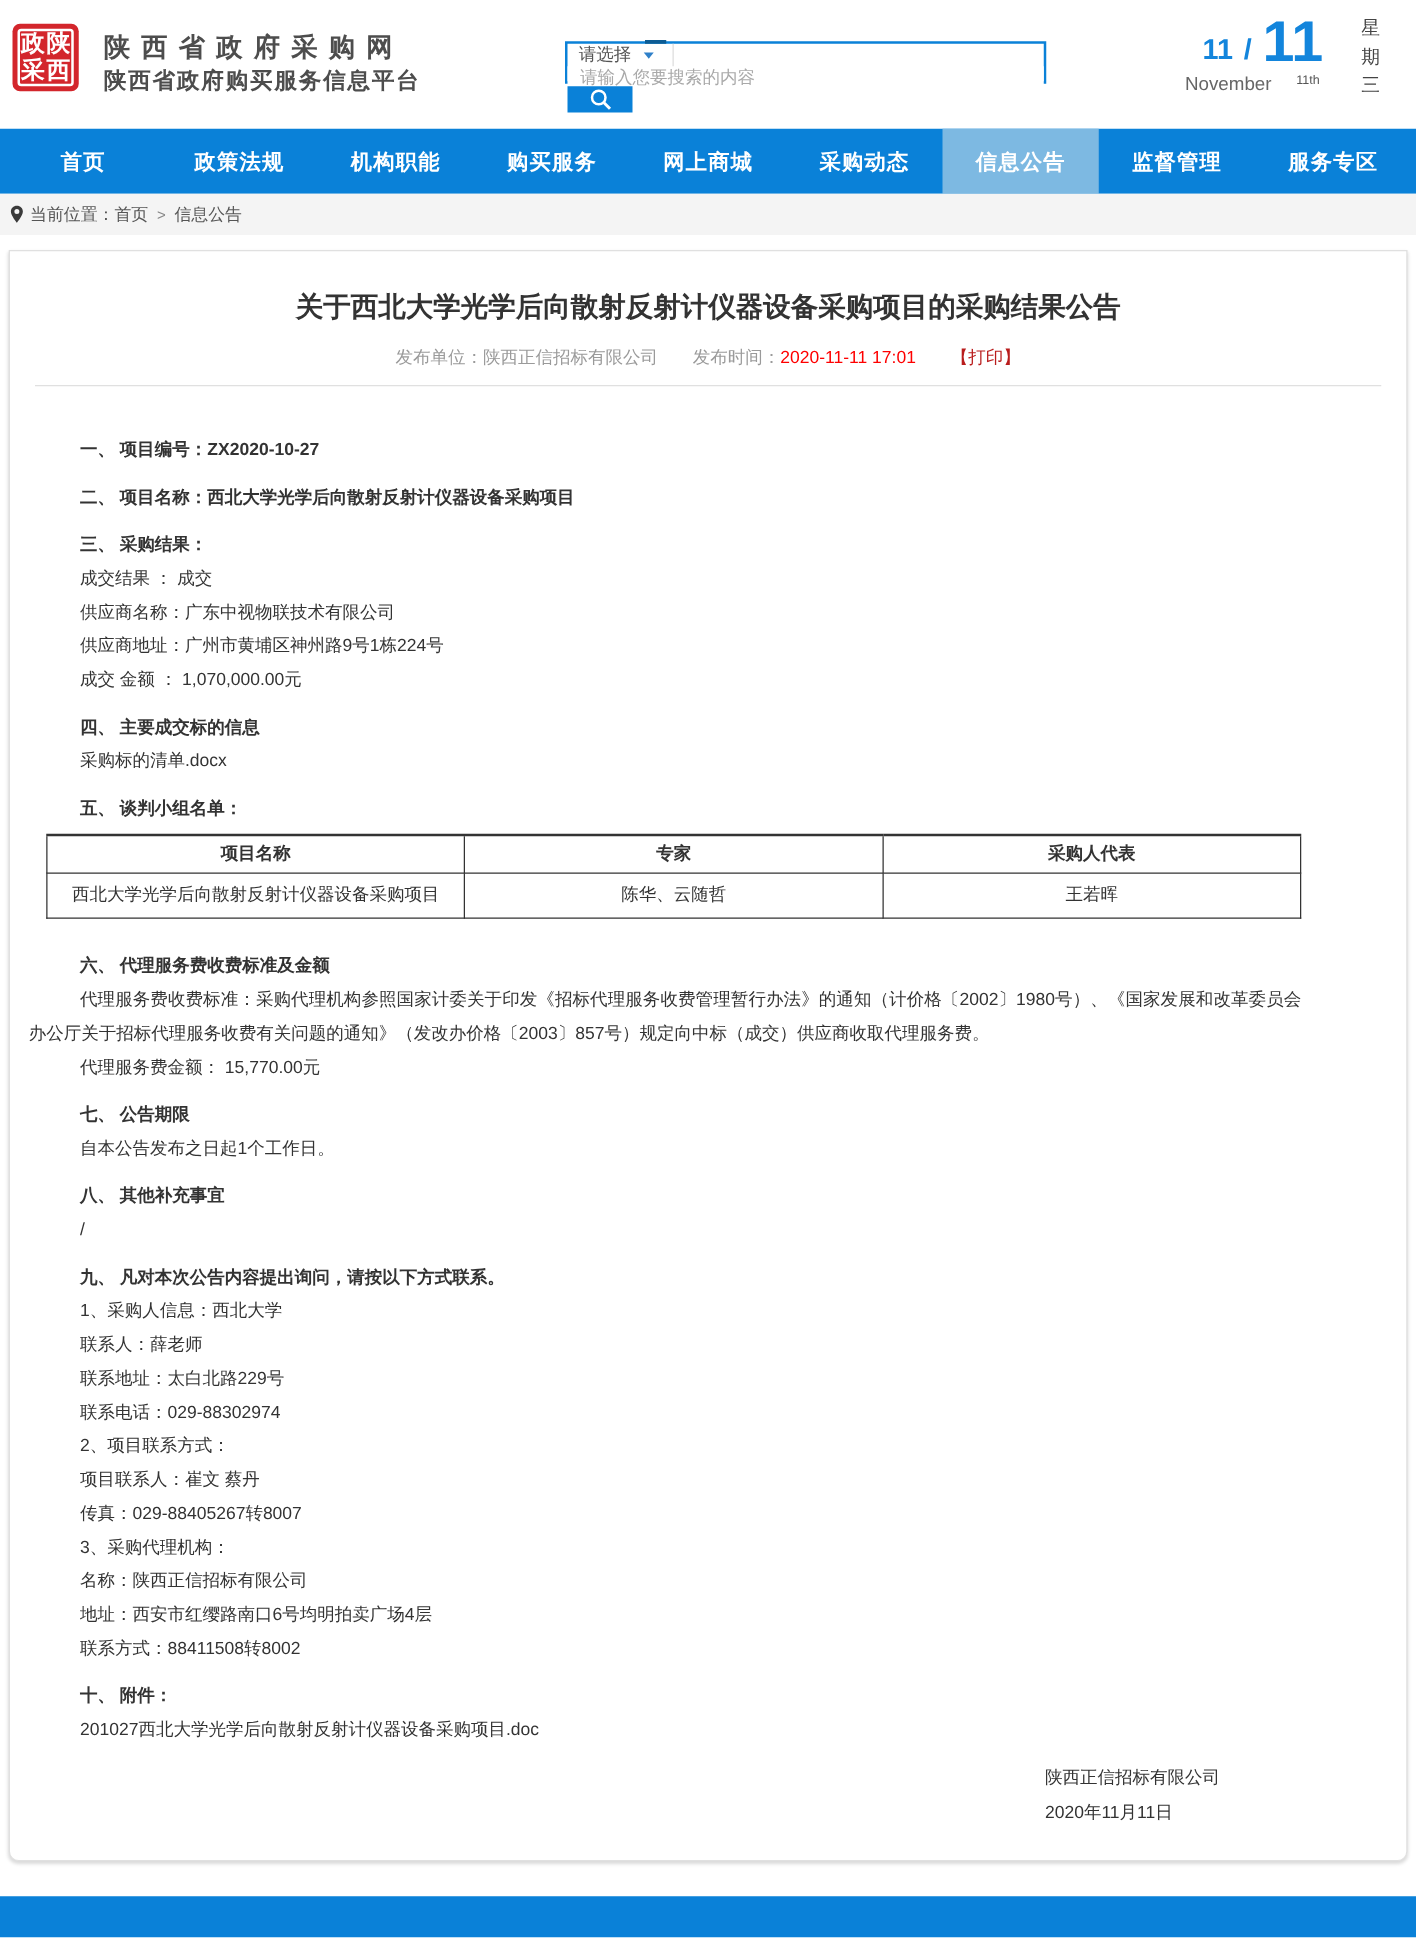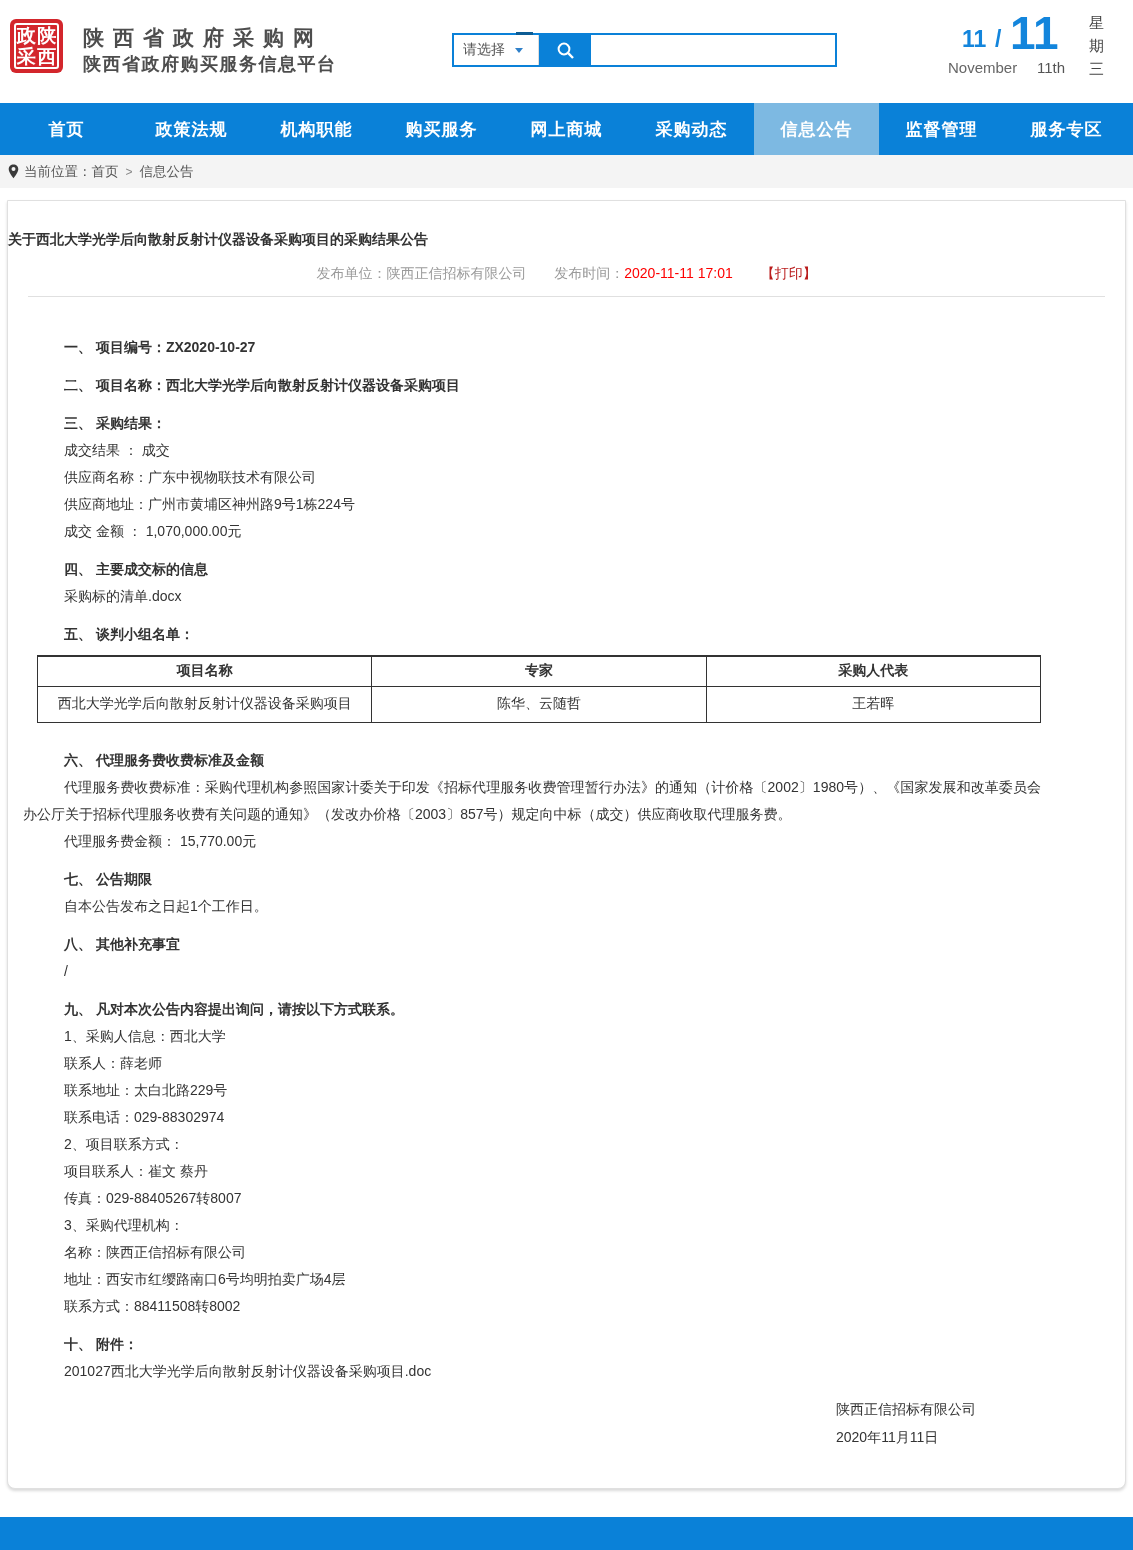--- a/index.html
+++ b/index.html
@@ -15,56 +15,56 @@
   .logo-seal-inner { width:100%; height:100%; border:2px solid #fff; border-radius:3px;
     display:grid; grid-template-columns:1fr 1fr; grid-template-rows:1fr 1fr; }
   .logo-seal-inner span { color:#fff; font-weight:bold; font-size:19px; line-height:1;
     display:flex; align-items:center; justify-content:center; }
   .site-title { position:absolute; left:83px; top:24px; font-size:21px; font-weight:bold;
     color:#4d4d4d; letter-spacing:9px; white-space:nowrap; }
   .site-subtitle { position:absolute; left:83px; top:52px; font-size:18px; font-weight:bold;
     color:#4d4d4d; letter-spacing:1.5px; white-space:nowrap; }
   
   .search-bar { position:absolute; left:452px; top:33px; width:385px; height:34px;
-    border:2px solid #0a81d8; display:flex; align-items:stretch; background:#fff; }
+    border:2px solid #0a81d8; display:flex; align-items:stretch; background:#fff;flex-direction:column; }
   .search-tick { position:absolute; left:62px; top:-3px; width:17px; height:3px; background:#0d5c94; }
   .search-select { width:85px; display:flex; align-items:center; padding-left:9px; cursor:pointer;
     font-size:14px; color:#555; border-right:1px solid #ddd; position:relative; }
   .search-select .caret { width:0; height:0; border-left:4px solid transparent; border-right:4px solid transparent;
     border-top:5px solid #2f80c9; margin-left:10px; }
   .search-input { flex:1; border:none; outline:none; font-size:14px; padding:0 10px;
     font-family:"Liberation Sans","DejaVu Sans",sans-serif; color:#333; }
   .search-input::placeholder { color:#a9a9a9; }
   .search-btn { width:52px; background:#0a81d8; border:none; cursor:pointer;
     display:flex; align-items:center; justify-content:center; }
   
   .date-mn { position:absolute; left:962px; top:26px; font-size:23px; font-weight:bold; color:#1385dc; }
   .date-sl { position:absolute; left:995px; top:26px; font-size:23px; font-weight:bold; color:#1385dc; }
   .date-dn { position:absolute; left:1010px; top:6px; font-size:46px; font-weight:bold; color:#1385dc; }
   .date-men { position:absolute; left:948px; top:59px; font-size:15px; color:#666; }
-  .date-den { position:absolute; left:1037px; top:59px; font-size:15px; color:#555; }
+  .date-den { position:absolute; left:1037px; top:59px; font-size:10px; color:#555; }
   .weekday-col { position:absolute; left:1089px; top:15px; display:flex; flex-direction:column; }
   .weekday-col span { font-size:15px; color:#444; line-height:1; margin-bottom:8px; }
   
   .main-nav { position:absolute; top:103px; left:0; width:1133px; height:52px; background:#0a81d8;
     display:flex; padding:0 4px; }
   .nav-item { flex:1; display:flex; align-items:center; justify-content:center; color:#fff;
     font-size:17px; font-weight:bold; cursor:pointer; letter-spacing:1px; }
   .nav-item.active { background:#7db9e2; }
   
   .breadcrumb { position:absolute; top:155px; left:0; width:1133px; height:33px; background:#f4f4f4;
     display:flex; align-items:center; padding-left:8px; font-size:13.5px; color:#555; }
   .breadcrumb .pin { margin-right:5px; display:flex; }
   .breadcrumb a { color:#555; text-decoration:none; cursor:pointer; }
   .crumb-sep { margin:0 7px; color:#888; font-size:12px; }
   
   .card { position:absolute; top:200px; left:7px; width:1119px; min-height:1289px; background:#fff;
     border:1px solid #e0e0e0; border-radius:0 0 8px 8px; box-shadow:0 2px 3px rgba(0,0,0,.15);
     padding-bottom:24px; }
-  .article-title { margin:0; padding-top:30px; text-align:left; font-size:14px; font-weight:bold; color:#333; }
+  .article-title { margin:0; padding-top:30px; text-align:center; font-size:22px; font-weight:bold; color:#333; }
   .article-meta { margin-top:16px; text-align:center; font-size:14px; color:#9a9a9a; }
   .article-meta .gap { display:inline-block; width:24px; }
   .meta-time { color:#fe0000;margin-top:45px; }
   .meta-print { color:#b91c1c; cursor:pointer; }
   .divider { margin:13px 20px 0 20px; border-bottom:1px solid #e0e0e0; height:0; }
   .article-body { margin:0 84px 0 15px; padding-top:26px; font-size:14px; color:#333; }
   .article-body p { margin:0; line-height:27px; text-indent:41px; }
   .b-h { font-weight:bold; padding-top:11px; }
   .b-justify { text-align:justify; }
   
@@ -95,20 +95,21 @@
   </div>
   <div class="site-title">陕西省政府采购网</div>
   <div class="site-subtitle">陕西省政府购买服务信息平台</div>
 
   <div class="search-bar">
     <div class="search-tick"></div>
     <div class="search-select">
       <span>请选择</span>
       <span class="caret"></span>
     </div>
+    <input class="search-input" placeholder="请输入您要搜索的内容" style="">
     <button class="search-btn">
       <svg width="19" height="19" viewBox="0 0 19 19">
         <circle cx="8" cy="8" r="5.4" fill="none" stroke="#ffffff" stroke-width="2"></circle>
         <line x1="12.2" y1="12.2" x2="17" y2="17" stroke="#ffffff" stroke-width="2.4"></line>
       </svg>
     </button>
   </div>
 
   <span class="date-mn">11</span>
   <span class="date-sl">/</span>

